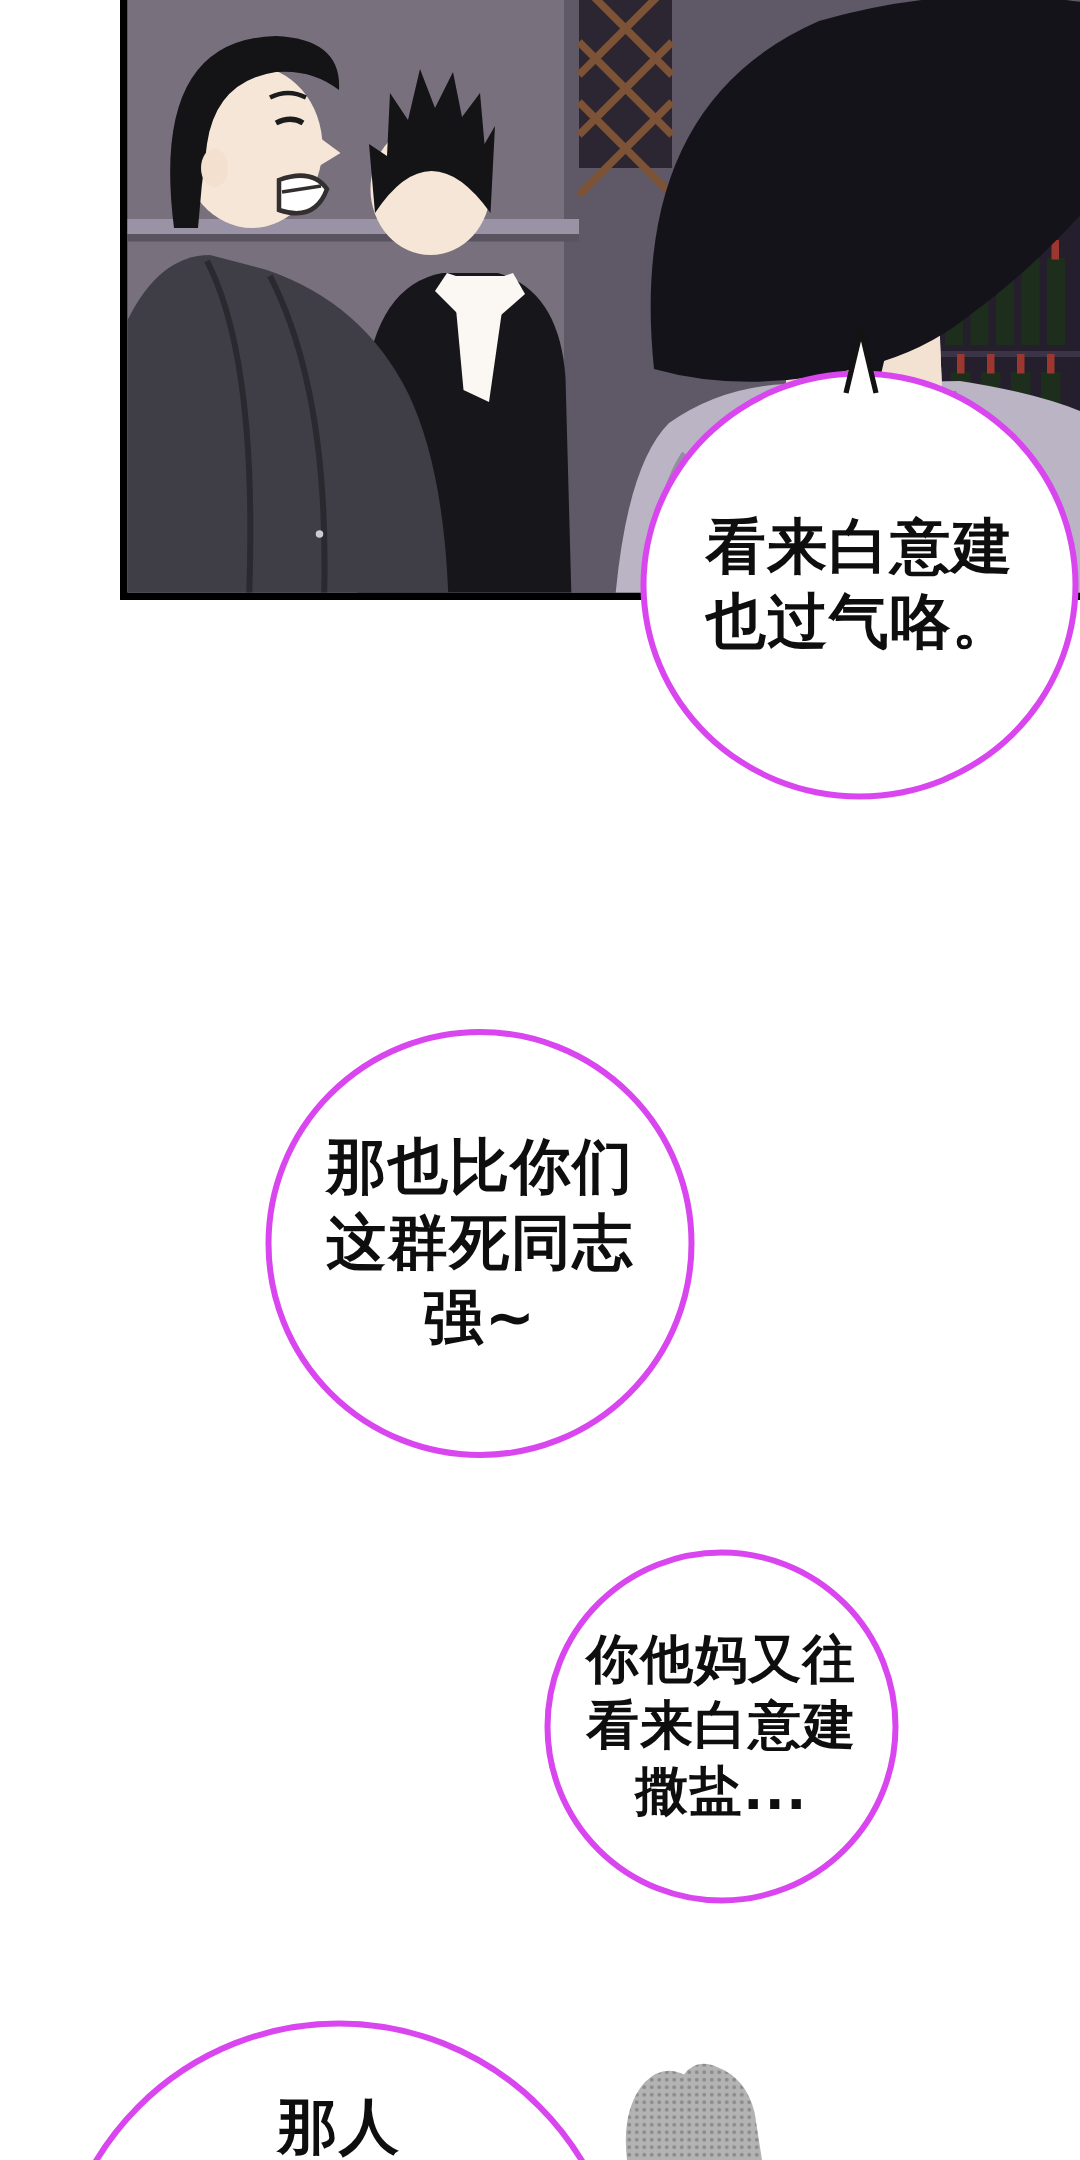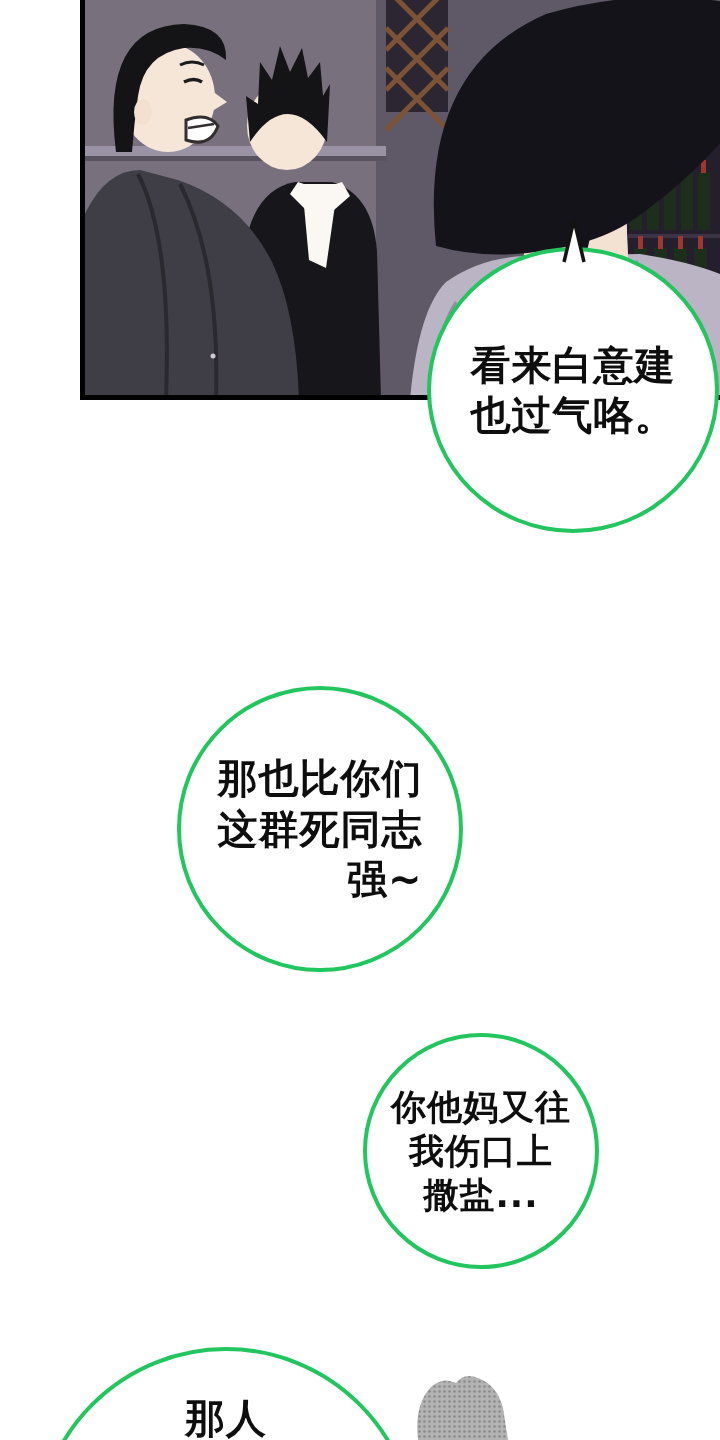--- a/index.html
+++ b/index.html
@@ -15,33 +15,33 @@
   
   .panel {
     position:absolute; left:80px; top:0; width:640px; height:400px;
     border-left:5px solid #000; border-bottom:5px solid #000;
     background:#79707e; overflow:hidden; z-index:1;
   }
   .panel svg { position:absolute; left:-5px; top:0; width:640px; height:400px; display:block; }
 
   
   .bubble {
-    position:absolute; background:#fff; border:4px solid #22c55e; border-radius:50%;
+    position:absolute; background:#fff; border:4px solid #d946ef; border-radius:50%;
     display:flex; align-items:center; justify-content:center; text-align:center; z-index:2;
   }
   .btext {
     white-space:pre-line; font-weight:600; color:#0e0e0e; line-height:1.26;
     letter-spacing:1px;
   }
   #b1 { left:427px; top:247px; width:292px; height:286px; }
   #b1 .btext { font-size:40px; }
   #b2 { left:26px;  top:512px; width:274px; height:272px; }
   #b2 .btext { font-size:41px; }
   #b3 { left:177px; top:686px; width:286px; height:286px; }
-  #b3 .btext { font-size:40px;text-align:right; }
+  #b3 .btext { font-size:40px; }
   #b4 { left:363px; top:1033px; width:236px; height:236px; }
   #b4 .btext { font-size:35px; }
   #b5 { left:35px;  top:1347px; width:382px; height:382px; align-items:flex-start; }
   #b5 .btext { font-size:40px; padding-top:42px; }
 
   .tail { position:absolute; left:557px; top:218px; width:34px; height:46px; z-index:3; }
 
   
   .halftone { position:absolute; left:412px; top:1374px; width:96px; height:66px; z-index:2; }
 </style>
@@ -150,21 +150,21 @@
 
 
   <div class="bubble" id="b3">
     <div class="btext">那也比你们
 这群死同志
 强~</div>
   </div>
 
   <div class="bubble" id="b4">
     <div class="btext">你他妈又往
-我伤口上
+看来白意建
 撒盐...</div>
   </div>
 
   <div class="bubble" id="b5">
     <div class="btext">那人</div>
   </div>
 
   <svg class="halftone" viewBox="0 0 96 66">
     <defs>
       <pattern id="ht" patternUnits="userSpaceOnUse" width="5" height="5">

